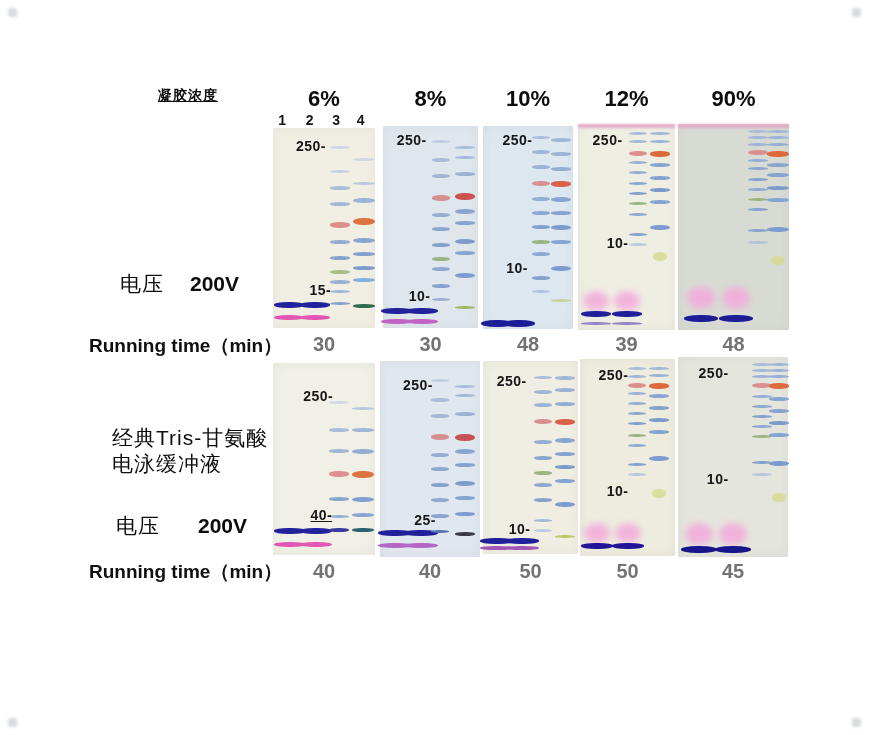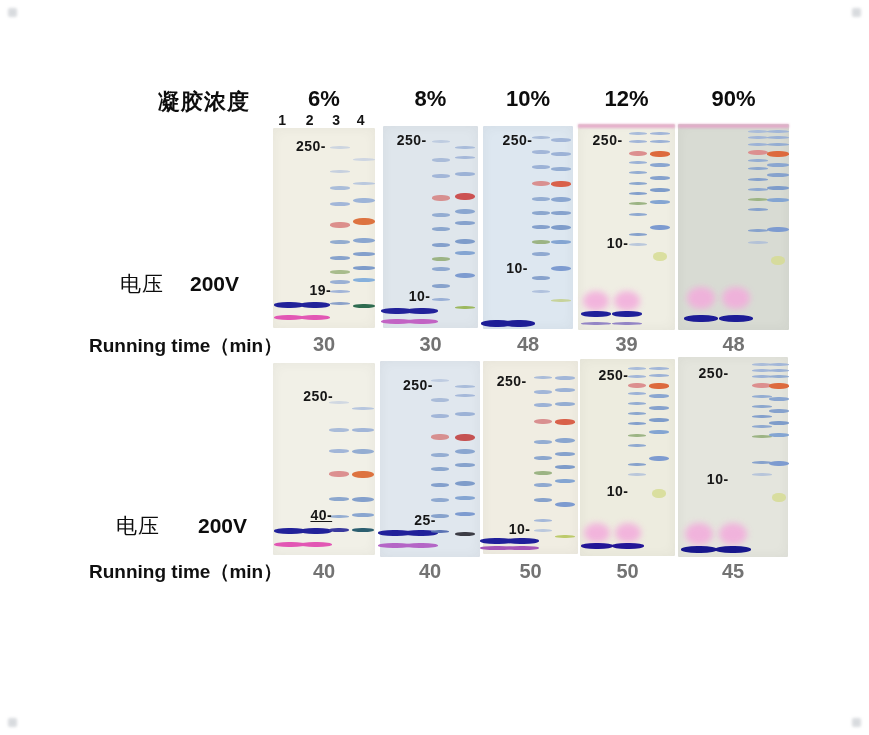--- a/index.html
+++ b/index.html
@@ -1,20 +1,20 @@
 <!DOCTYPE html>
 <html><head>
 <meta charset="utf-8">
 <style>
   html,body{margin:0;padding:0;background:#ffffff;}
   #stage{
     position:relative;width:869px;height:735px;background:#ffffff;
     font-family:"Liberation Sans","DejaVu Sans",sans-serif;color:#111;overflow:hidden;
   }
-  .hdr{position:absolute;font-size:22px;font-weight:600;letter-spacing:1px;color:#0d0d0d;}
+  .hdr{position:absolute;font-size:14px;font-weight:600;letter-spacing:1px;color:#0d0d0d;text-decoration:underline;}
   .pct{position:absolute;font-size:22px;font-weight:600;transform:translateX(-50%);color:#0d0d0d;}
   .lanenum{position:absolute;font-size:14px;font-weight:700;transform:translateX(-50%);color:#141414;}
   .side{position:absolute;font-size:21px;font-weight:500;letter-spacing:1px;color:#0d0d0d;white-space:pre-line;line-height:26px;}
   .volt{position:absolute;font-size:21px;font-weight:500;letter-spacing:1px;color:#0d0d0d;}
   .volt .val{display:inline-block;font-weight:600;letter-spacing:0;}
   .runlabel{position:absolute;font-size:19px;font-weight:600;color:#101010;}
   .time{position:absolute;font-size:20px;font-weight:600;transform:translateX(-50%);color:#737373;}
   .title{position:absolute;font-size:25px;font-weight:700;text-align:center;color:#0a0a0a;letter-spacing:0.5px;}
   .gel{position:absolute;border-radius:1px;box-shadow:inset 0 0 12px rgba(60,60,70,0.06);}
   .strip{position:absolute;left:0;top:0;right:0;height:4px;opacity:.8;filter:blur(1px);}
@@ -35,20 +35,22 @@
 
   <div class="hdr" style="left:158px;top:87px;">凝胶浓度</div>
 
 
   <div class="volt" style="left:120px;top:270px;">
     <span>电压</span><span class="val" style="margin-left:26px;">200V</span>
   </div>
 
   <div class="runlabel" style="left:89px;top:333px;">Running time（min）</div>
 
+  <div class="side" style="left:112px;top:425px;">经典Tris-甘氨酸
+电泳缓冲液</div>
 
   <div class="volt" style="left:116px;top:512px;">
     <span>电压</span><span class="val" style="margin-left:38px;">200V</span>
   </div>
 
   <div class="runlabel" style="left:89px;top:559px;">Running time（min）</div>
 
 <div class="pct" style="left: 324px; top: 86px;">6%</div>
     <div class="pct" style="left: 430.5px; top: 86px;">8%</div>
     <div class="pct" style="left: 528px; top: 86px;">10%</div>
@@ -77,21 +79,21 @@
       <div class="band" style="left: calc(89% - 11px); top: 15%; width: 22px; height: 3px; background: rgb(198, 208, 226); opacity: 0.8;"></div>
       <div class="band" style="left: calc(89% - 11px); top: 27%; width: 22px; height: 3px; background: rgb(186, 200, 222); opacity: 1;"></div>
       <div class="band" style="left: calc(89% - 11px); top: 35%; width: 22px; height: 5px; background: rgb(157, 180, 216); opacity: 1;"></div>
       <div class="band" style="left: calc(89% - 11px); top: 45%; width: 22px; height: 7px; background: rgb(221, 115, 64); opacity: 1;"></div>
       <div class="band" style="left: calc(89% - 11px); top: 55%; width: 22px; height: 5px; background: rgb(138, 166, 208); opacity: 1;"></div>
       <div class="band" style="left: calc(89% - 11px); top: 62%; width: 22px; height: 4px; background: rgb(132, 160, 204); opacity: 1;"></div>
       <div class="band" style="left: calc(89% - 11px); top: 69%; width: 22px; height: 4px; background: rgb(126, 156, 202); opacity: 1;"></div>
       <div class="band" style="left: calc(89% - 11px); top: 75%; width: 22px; height: 4px; background: rgb(134, 176, 220); opacity: 1;"></div>
       <div class="band" style="left: calc(89% - 11px); top: 88%; width: 22px; height: 4px; background: rgb(46, 107, 79); opacity: 1;"></div>
       <div class="mw" style="left: 52%; top: 5%;">250-</div>
-      <div class="mw" style="left: 57%; top: 77%;">19-</div>
+      <div class="mw" style="left: 57%; top: 77%;">15-</div>
     </div>
     <div class="gel" style="left: 383px; top: 126px; width: 95px; height: 202px; background: rgb(223, 230, 236);">
       <div class="band" style="left: calc(15% - 16px); top: 90%; width: 32px; height: 6px; background: rgb(34, 34, 154); opacity: 1;"></div>
       <div class="band" style="left: calc(15% - 16px); top: 95.5%; width: 32px; height: 5px; background: rgb(194, 99, 196); opacity: 1;"></div>
       <div class="band" style="left: calc(41% - 16px); top: 90%; width: 32px; height: 6px; background: rgb(34, 34, 154); opacity: 1;"></div>
       <div class="band" style="left: calc(41% - 16px); top: 95.5%; width: 32px; height: 5px; background: rgb(194, 99, 196); opacity: 1;"></div>
       <div class="band" style="left: calc(61% - 9px); top: 7%; width: 18px; height: 3px; background: rgb(183, 198, 222); opacity: 0.8;"></div>
       <div class="band" style="left: calc(61% - 9px); top: 16%; width: 18px; height: 4px; background: rgb(170, 188, 217); opacity: 1;"></div>
       <div class="band" style="left: calc(61% - 9px); top: 24%; width: 18px; height: 4px; background: rgb(162, 182, 216); opacity: 1;"></div>
       <div class="band" style="left: calc(61% - 9px); top: 34%; width: 18px; height: 6px; background: rgb(215, 144, 144); opacity: 1;"></div>

